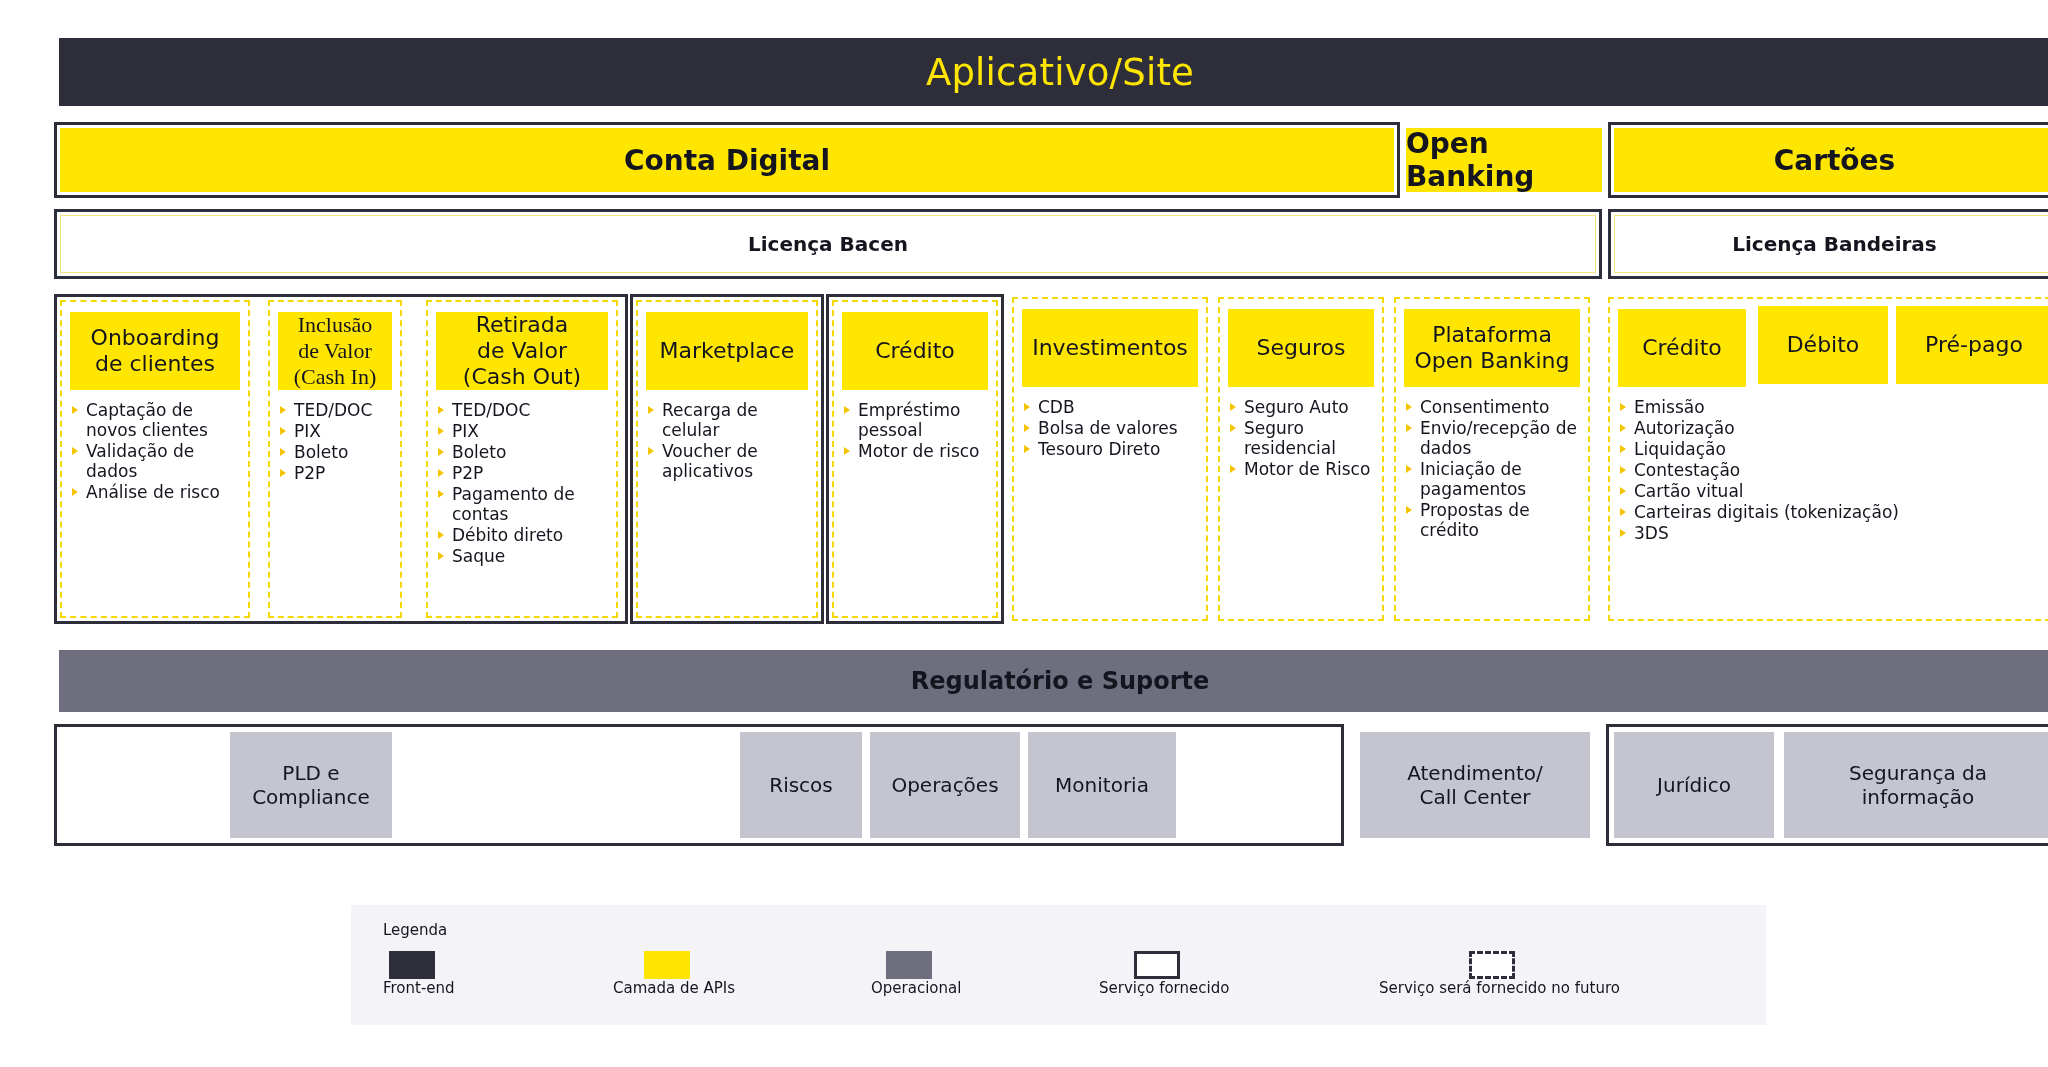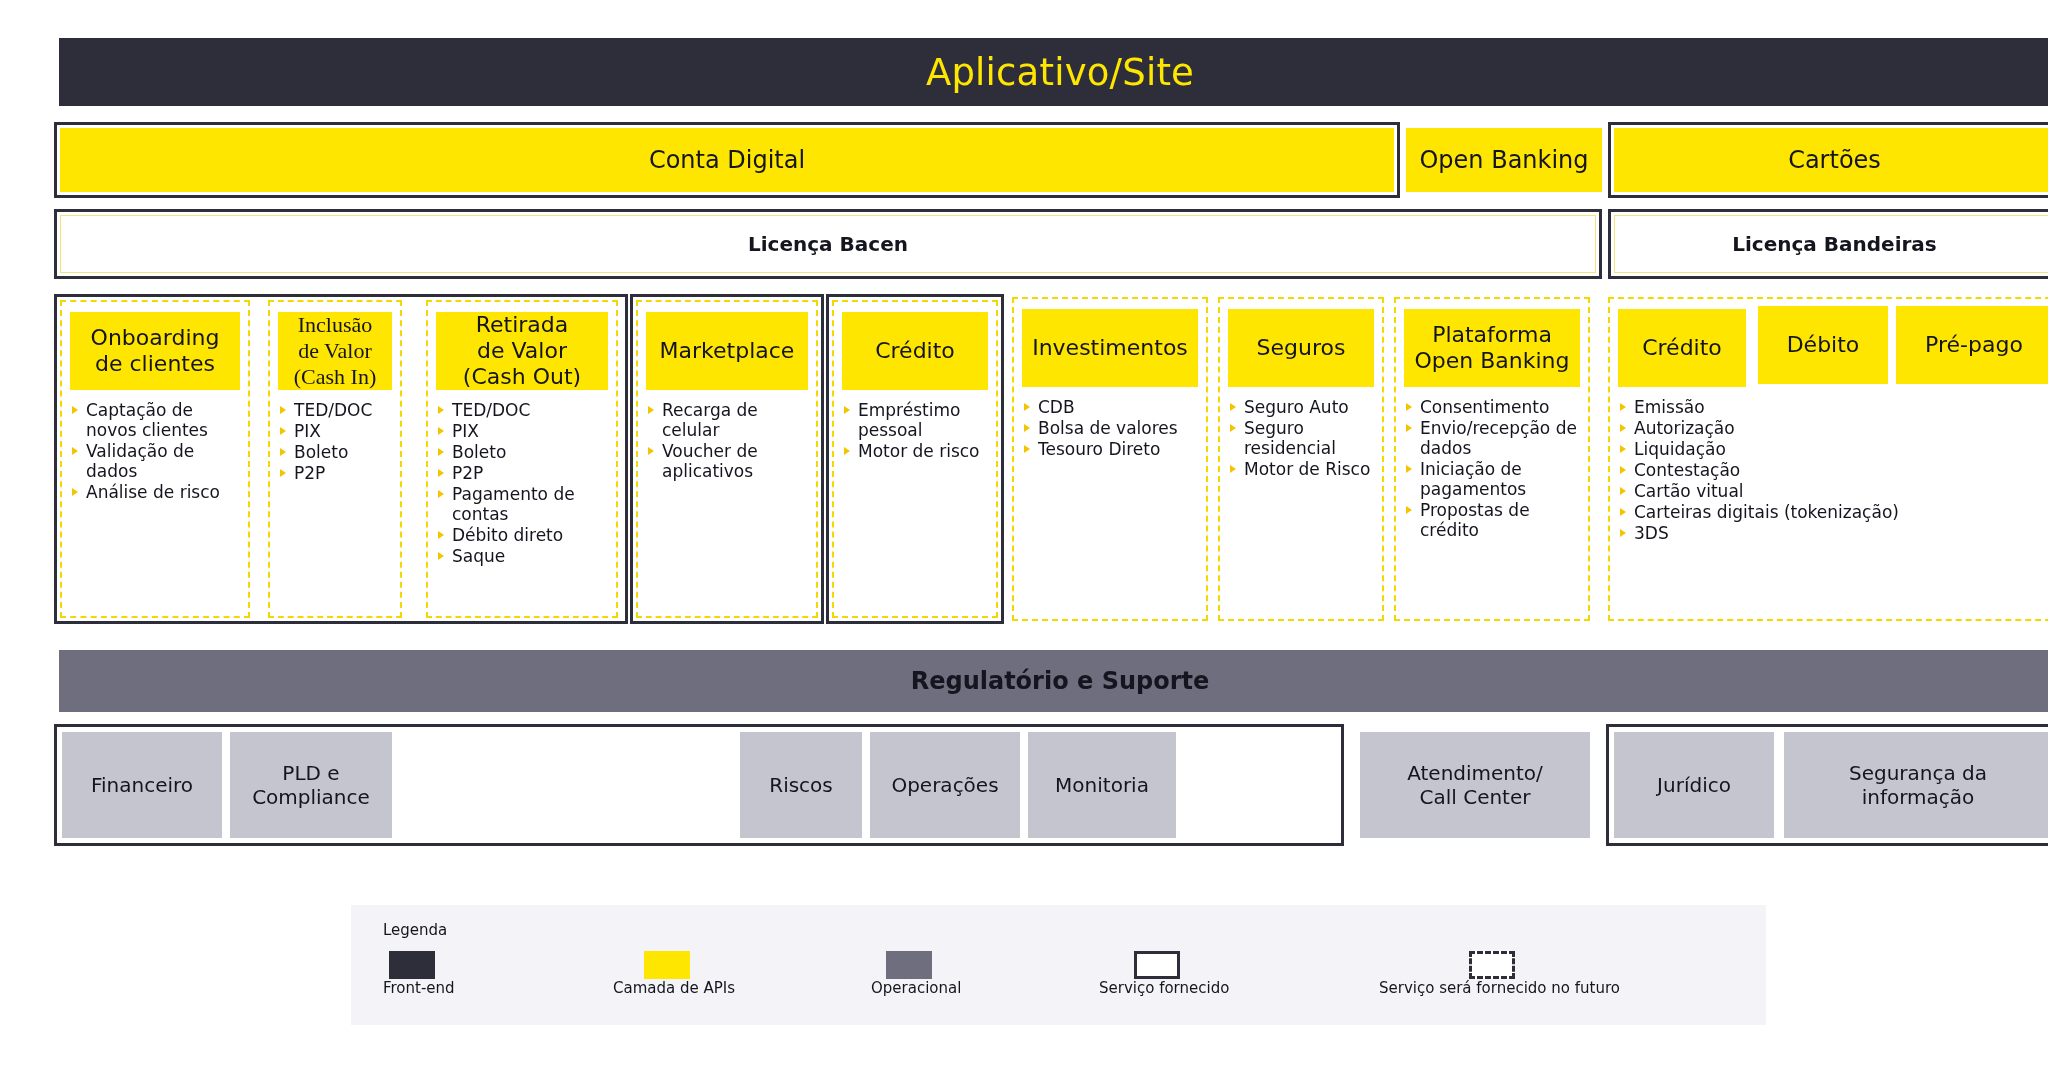--- a/index.html
+++ b/index.html
@@ -20,21 +20,21 @@
     align-items:center; justify-content:center;
   }
   .bar-gray .txt{ color:#15151f; font-size:24px; font-weight:bold; }
 
   .solidbox{ position:absolute; border:3px solid #2e2e3a; background:#fff; }
 
   .yellowbar{
     position:absolute; background:#ffe600; display:flex;
     align-items:center; justify-content:center;
   }
-  .yellowbar .txt{ color:#15151f; font-size:24px; font-weight:normal; }
+  .yellowbar .txt{ color:#15151f; font-size:28px; font-weight:bold; }
 
   .whitebar{
     position:absolute; background:#fff; display:flex;
     align-items:center; justify-content:center;
   }
   .whitebar .txt{ color:#15151f; font-size:20px; font-weight:bold; }
 
   
   .col{
     position:absolute; background:#fff;
@@ -215,21 +215,20 @@
   <div class="col-head" style="position:absolute; left:1722px; top:306px; width:130px; height:78px;">Débito</div>
   <div class="col-head" style="position:absolute; left:1860px; top:306px; width:156px; height:78px;">Pré-pago</div>
 
   <div class="bar-gray" style="left:23px; top:650px; width:2002px; height:62px;">
     <span class="txt">Regulatório e Suporte</span>
   </div>
 
   <div class="solidbox" style="left:18px; top:724px; width:1290px; height:122px; background:transparent;"></div>
   <div class="solidbox" style="left:1570px; top:724px; width:455px; height:122px; background:transparent;"></div>
 
-  <div class="optile" style="left:26px; top:732px; width:160px; height:106px; white-space:pre-line;">Financeiro</div>
   <div class="optile" style="left:194px; top:732px; width:162px; height:106px; white-space:pre-line;">PLD e
 Compliance</div>
   <div class="optile" style="left:704px; top:732px; width:122px; height:106px; white-space:pre-line;">Riscos</div>
   <div class="optile" style="left:834px; top:732px; width:150px; height:106px; white-space:pre-line;">Operações</div>
   <div class="optile" style="left:992px; top:732px; width:148px; height:106px; white-space:pre-line;">Monitoria</div>
   <div class="optile" style="left:1324px; top:732px; width:230px; height:106px; white-space:pre-line;">Atendimento/
 Call Center</div>
   <div class="optile" style="left:1578px; top:732px; width:160px; height:106px; white-space:pre-line;">Jurídico</div>
   <div class="optile" style="left:1748px; top:732px; width:268px; height:106px; white-space:pre-line;">Segurança da
 informação</div>

